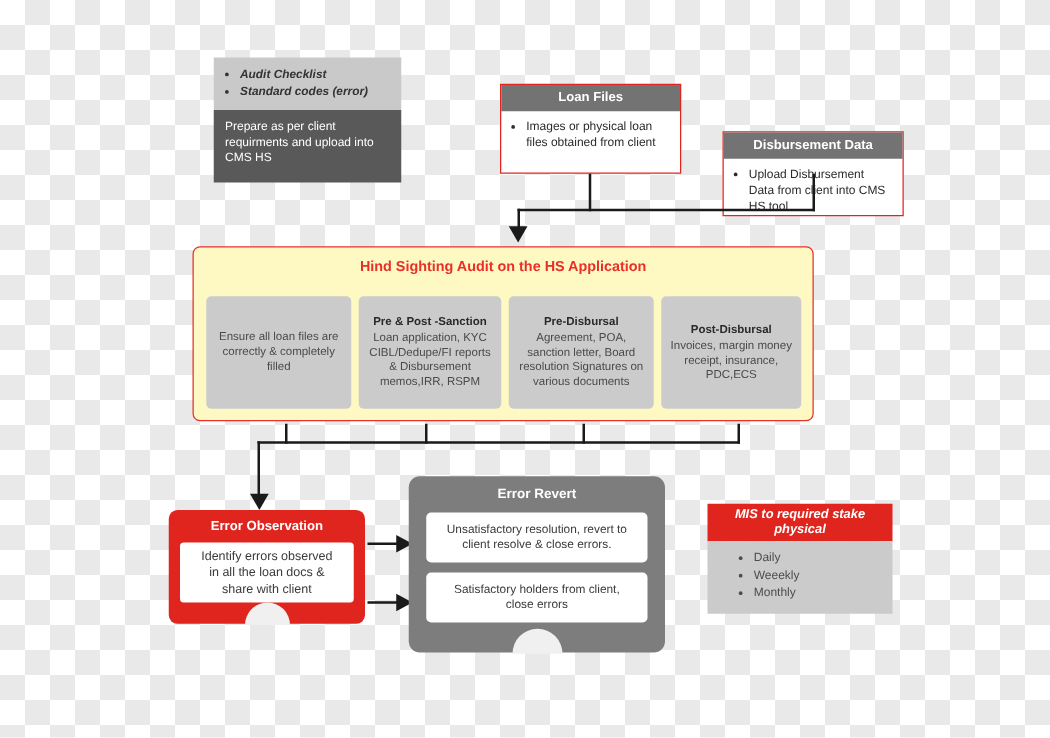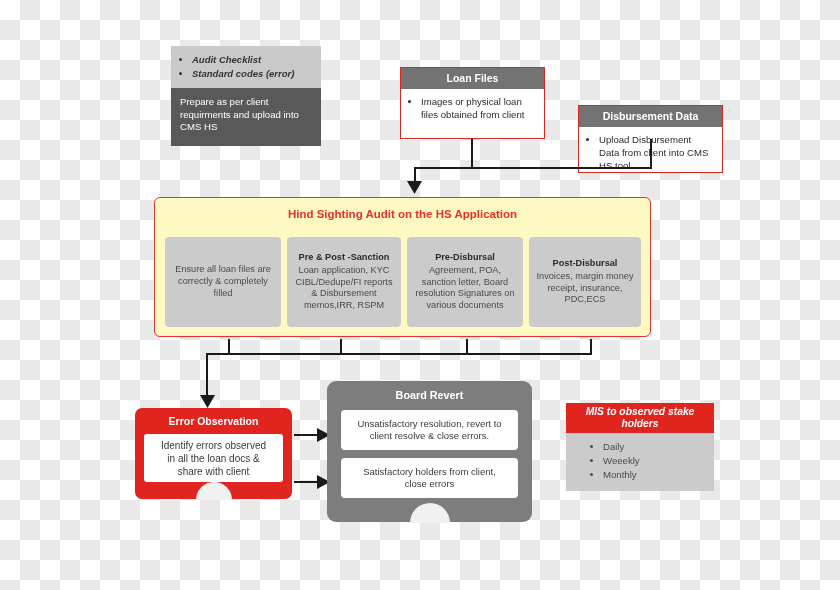--- a/index.html
+++ b/index.html
@@ -217,28 +217,28 @@
   <div class="ln hh" style="left:294px;top:434px;width:24px;"></div>
   <svg class="arrow" style="left:317px;top:428px;width:14px;height:16px;">
     <polygon points="0,0 0,14 13,7" fill="#1a1a1a"></polygon>
   </svg>
   <div class="ln hh" style="left:294px;top:481px;width:24px;"></div>
   <svg class="arrow" style="left:317px;top:475px;width:14px;height:16px;">
     <polygon points="0,0 0,14 13,7" fill="#1a1a1a"></polygon>
   </svg>
 
   <div class="box" id="error-revert">
-    <div class="hdr">Board Revert</div>
+    <div class="hdr">Error Revert</div>
     <div class="er-inner" id="er-inner-0">Unsatisfactory resolution, revert to client resolve &amp; close errors.</div>
     <div class="er-inner" id="er-inner-1">Satisfactory holders from client, close errors</div>
     <div id="er-notch"></div>
   </div>
 
   <div class="box" id="mis-box">
-    <div id="mis-hdr">MIS to observed stake holders</div>
+    <div id="mis-hdr">MIS to required stake physical</div>
     <div id="mis-body">
       <ul>
         <li>Daily</li>
         <li>Weeekly</li>
         <li>Monthly</li>
       </ul>
     </div>
   </div>
 
 </div>

